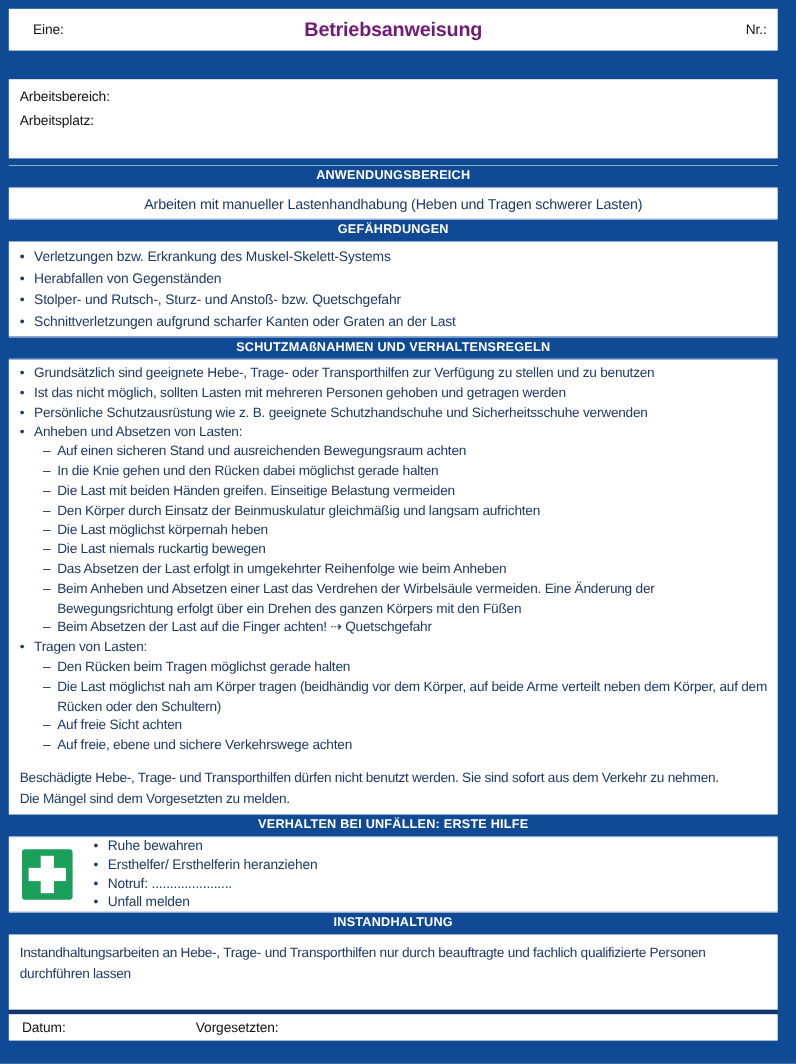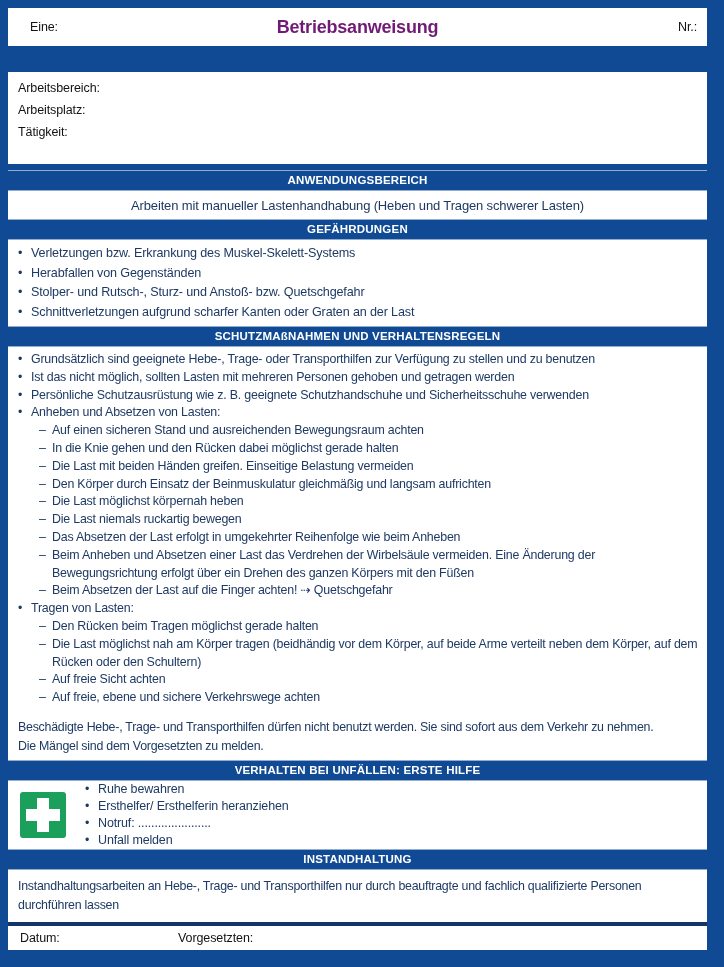--- a/index.html
+++ b/index.html
@@ -27,21 +27,21 @@
   .doc-title {
     position:absolute; left:0; right:0; text-align:center;
     font-size:18px; font-weight:bold; color:#701a75;
     letter-spacing:-0.2px;
   }
 
   .spacer26 { height:26px; }
   .spacer6  { height:6px; }
 
   
-  .meta-box { background:#fff; padding:5px 10px 3px 10px; height:92px; }
+  .meta-box { background:#fff; padding:5px 10px 3px 10px; height:72px; }
   .meta-line { height:22px; line-height:22px; font-size:12.5px; color:#121212; letter-spacing:-0.1px; }
 
   
   .bar {
     height:21px; background:#104a94;
     border-top:1px solid rgba(255,255,255,0.55);
     border-bottom:1px solid rgba(255,255,255,0.55);
     color:#ffffff; font-weight:bold; font-size:11.5px;
     text-align:center; line-height:19px; letter-spacing:0.2px;
   }
@@ -62,21 +62,21 @@
 
   .gef-box { padding:4px 8px 2px 0; height:86px; font-size:12.6px; letter-spacing:-0.15px; }
   .gef-box .li { line-height:19.5px; }
 
   .schutz-box { padding:4px 8px 3px 0; height:363px; font-size:12.4px; letter-spacing:-0.2px; }
   .schutz-box .li { line-height:17.8px; }
 
   
   .pline { white-space:nowrap; overflow:hidden; line-height:19px; }
   .stoer-box { padding:8px 10px 8px 10px; height:50px; font-size:12.4px; letter-spacing:-0.25px; }
-  .inst-box  { padding:7px 10px 5px 10px; height:52px; font-size:12.4px; letter-spacing:-0.25px; }
+  .inst-box  { padding:7px 10px 5px 10px; height:68px; font-size:12.4px; letter-spacing:-0.25px; }
 
   
   .eh-box { height:68px; display:flex; align-items:center; }
   .eh-icon {
     width:46px; height:46px; margin-left:12px;
     background:#1aa05a; border-radius:3px; position:relative; flex:0 0 46px;
   }
   .eh-icon::before, .eh-icon::after {
     content:""; position:absolute; background:#fff;
   }
@@ -104,21 +104,20 @@
       <div class="doc-title">Betriebsanweisung</div>
       <span class="header-label nr">Nr.:</span>
     </div>
 
     <div class="spacer26"></div>
 
     <div class="meta-box">
 
     <div class="meta-line li-plain lvl1"><span>Arbeitsbereich:</span></div>
         <div class="meta-line li-plain lvl1"><span>Arbeitsplatz:</span></div>
-        <div class="meta-line li-plain lvl1"><span>Tätigkeit:</span></div>
       </div>
 
     <div class="spacer6"></div>
 
     <div class="bar">ANWENDUNGSBEREICH</div>
     <div class="row-center">Arbeiten mit manueller Lastenhandhabung (Heben und Tragen schwerer Lasten)</div>
 
     <div class="bar">GEFÄHRDUNGEN</div>
     <div class="box gef-box">
 

